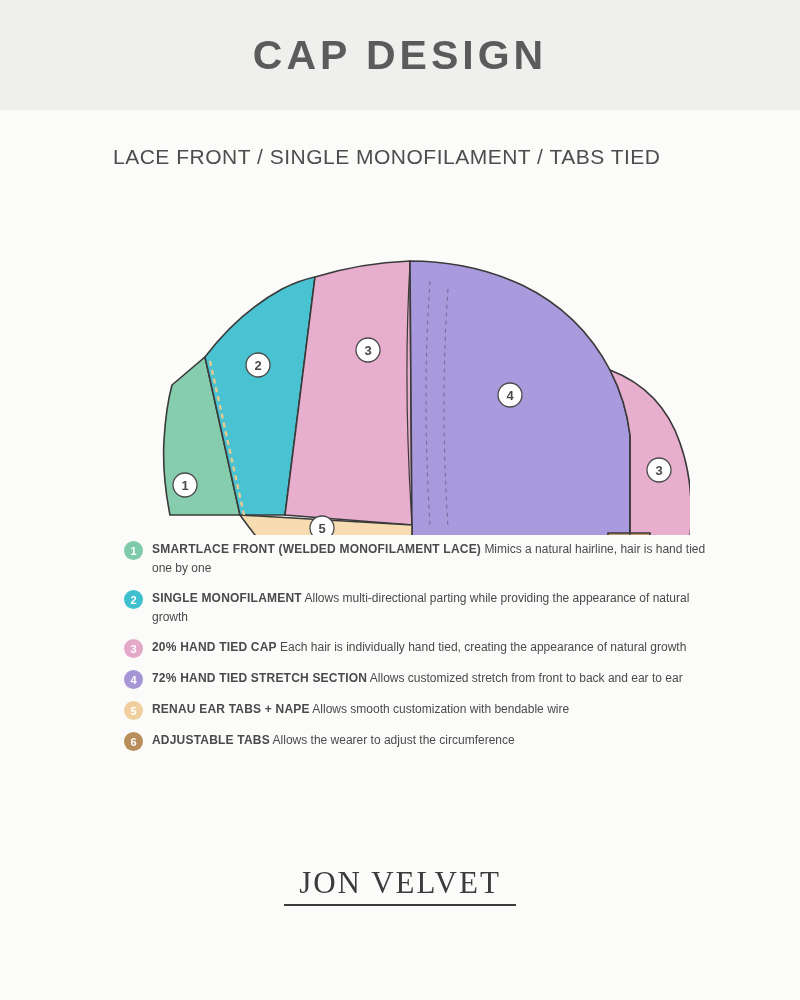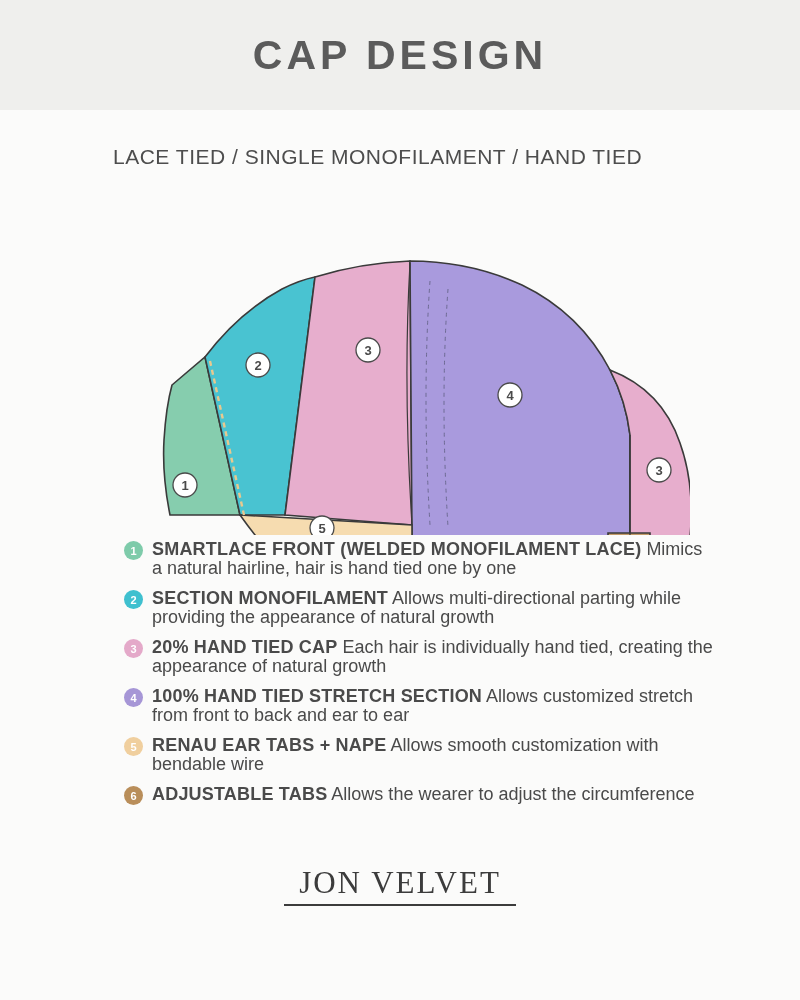--- a/index.html
+++ b/index.html
@@ -88,21 +88,21 @@
     color: #ffffff;
     font-size: 11px;
     font-weight: bold;
     display: flex;
     align-items: center;
     justify-content: center;
     margin-right: 9px;
     margin-top: 1px;
   }
   .legend-text {
-    font-size: 18px;
+    font-size: 12px;
     line-height: 19px;
     color: #4a4a4a;
   }
   .legend-term {
     font-weight: bold;
     letter-spacing: 0.2px;
   }
   
   .brand {
     position: absolute;
@@ -141,21 +141,21 @@
 <body>
 
 <div class="page">
 
   <div class="header">
     <div class="header-title">CAP DESIGN</div>
   </div>
 
   <div class="card">
 
-    <div class="subtitle">LACE TIED / SINGLE MONOFILAMENT / HAND TIED</div>
+    <div class="subtitle">LACE FRONT / SINGLE MONOFILAMENT / TABS TIED</div>
 
     <div class="diagram">
       <svg width="580" height="350" viewBox="0 0 580 350" xmlns="http://www.w3.org/2000/svg">
 
         <path d="M 62 200 L 95 172 L 130 330 L 60 330 Q 52 290 54 255 Q 56 222 62 200 Z" fill="#86cdae" stroke="#3a3a3a" stroke-width="1.6"></path>
 
         <path d="M 95 172 Q 128 128 172 104 Q 190 95 205 92 L 175 330 L 130 330 Z" fill="#49c3d1" stroke="#3a3a3a" stroke-width="1.6"></path>
 
         <path d="M 205 92 Q 250 78 300 76 L 300 76 L 302 340 L 175 330 Z" fill="#e7aecd" stroke="#3a3a3a" stroke-width="1.6"></path>
 
@@ -218,37 +218,37 @@
         <div class="legend-badge" style="background:#7ecbaa">1</div>
         <div class="legend-text">
           <span class="legend-term">SMARTLACE FRONT (WELDED MONOFILAMENT LACE)</span>
           <span>Mimics a natural hairline, hair is hand tied one by one</span>
         </div>
       </div>
 
       <div class="legend-row">
         <div class="legend-badge" style="background:#3fc0cf">2</div>
         <div class="legend-text">
-          <span class="legend-term">SECTION MONOFILAMENT</span>
+          <span class="legend-term">SINGLE MONOFILAMENT</span>
           <span>Allows multi-directional parting while providing the appearance of natural growth</span>
         </div>
       </div>
 
       <div class="legend-row">
         <div class="legend-badge" style="background:#e4a9c9">3</div>
         <div class="legend-text">
           <span class="legend-term">20% HAND TIED CAP</span>
           <span>Each hair is individually hand tied, creating the appearance of natural growth</span>
         </div>
       </div>
 
       <div class="legend-row">
         <div class="legend-badge" style="background:#a696d6">4</div>
         <div class="legend-text">
-          <span class="legend-term">100% HAND TIED STRETCH SECTION</span>
+          <span class="legend-term">72% HAND TIED STRETCH SECTION</span>
           <span>Allows customized stretch from front to back and ear to ear</span>
         </div>
       </div>
 
       <div class="legend-row">
         <div class="legend-badge" style="background:#f0cf9e">5</div>
         <div class="legend-text">
           <span class="legend-term">RENAU EAR TABS + NAPE</span>
           <span>Allows smooth customization with bendable wire</span>
         </div>

